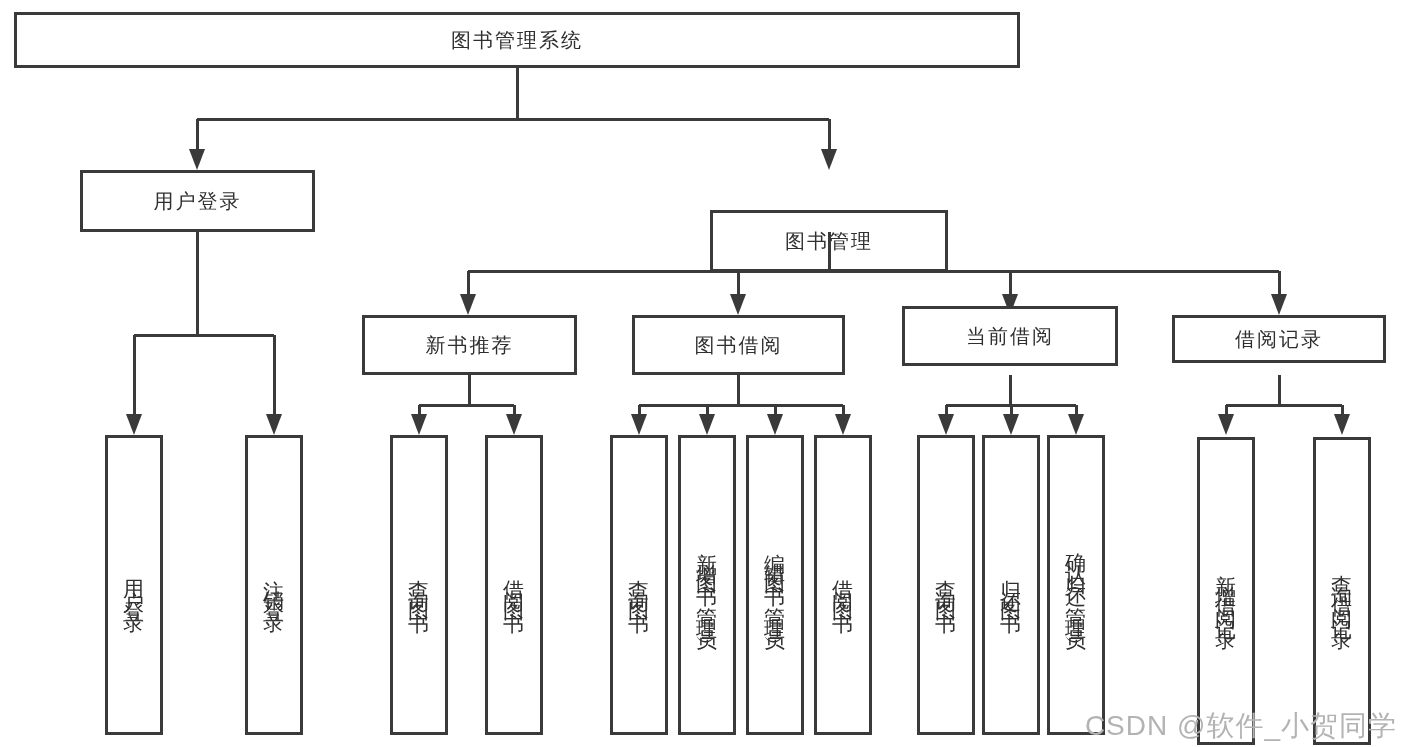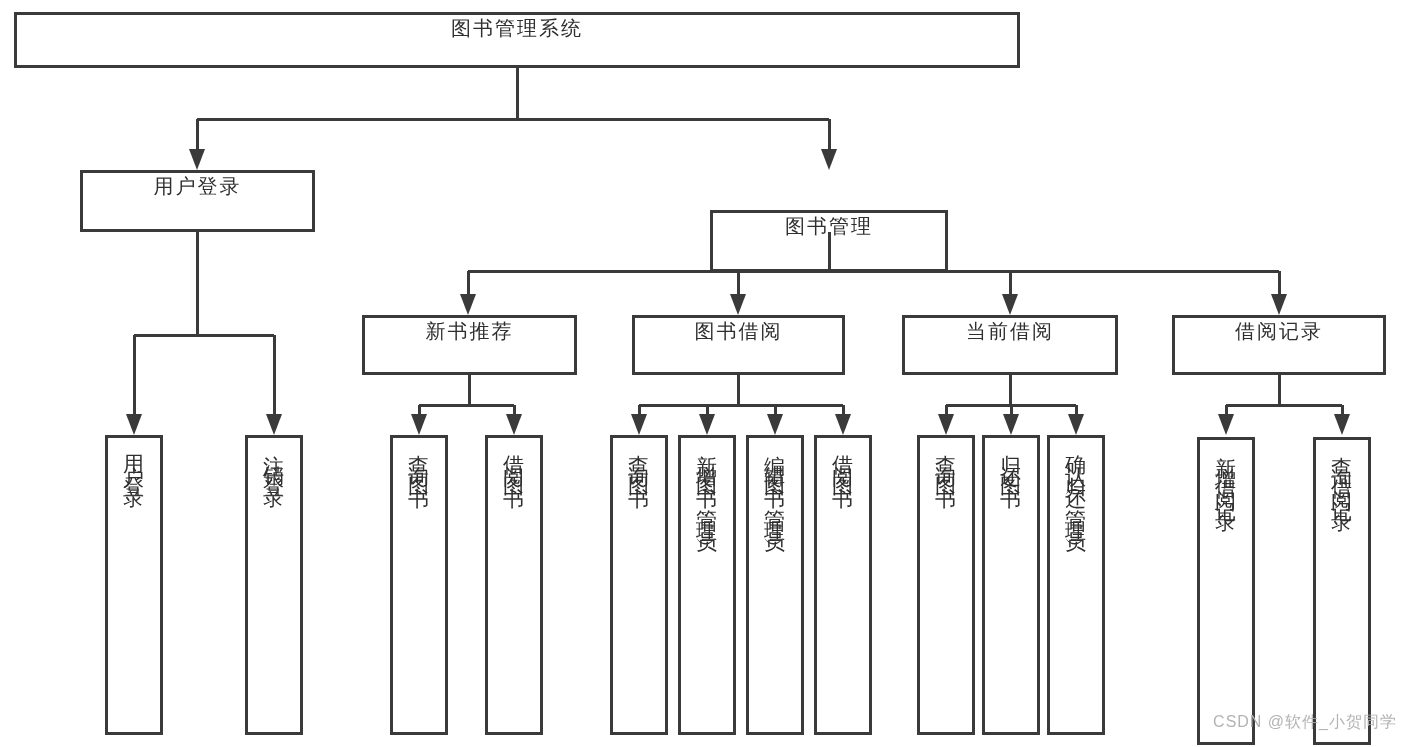--- a/index.html
+++ b/index.html
@@ -10,21 +10,21 @@
     background: #ffffff;
     font-family: "Liberation Sans", "DejaVu Sans", sans-serif;
     overflow: hidden;
   }
   .box {
     position: absolute;
     box-sizing: border-box;
     background: #ffffff;
     border: 3px solid #3a3a3a;
     display: flex;
-    align-items: flex-start;
+    align-items: center;
     justify-content: center;
     color: #2f2f2f;
     font-size: 20px;
     letter-spacing: 2px;
   }
   .leaf { width: 58px; height: 300px; top: 435px; }
   .vtext {
     writing-mode: vertical-rl;
     text-orientation: mixed;
     font-size: 21px;
@@ -37,22 +37,22 @@
   .arrow {
     position: absolute;
     width: 0; height: 0;
     border-left: 8px solid transparent;
     border-right: 8px solid transparent;
     border-top: 21px solid #3a3a3a;
   }
   .watermark {
     position: absolute;
     right: 8px;
-    bottom: 14px;
-    font-size: 16px;
+    bottom: 2px;
+    font-size: 28px;
     color: #b3b3b3;
     letter-spacing: 1px;
     z-index: 10;
     white-space: nowrap;
   }
 </style>
 </head>
 <body>
 
 <div class="canvas">
@@ -92,24 +92,24 @@
   <div class="arrow" style="left:730px; top:294px;"></div>
   <div class="arrow" style="left:1002px; top:294px;"></div>
   <div class="arrow" style="left:1271px; top:294px;"></div>
 
   <div class="box" style="left:632px; top:315px; width:213px; height:60px;">
     <span>图书借阅</span>
   </div>
   <div class="box" style="left:362px; top:315px; width:215px; height:60px;">
     <span>新书推荐</span>
   </div>
-  <div class="box" style="left:902px; top:315px; width:216px; height:60px;">
+  <div class="box" style="left:902px; top:306px; width:216px; height:60px;">
     <span>当前借阅</span>
   </div>
-  <div class="box" style="left:1172px; top:315px; width:214px; height:60px;">
+  <div class="box" style="left:1172px; top:315px; width:214px; height:48px;">
     <span>借阅记录</span>
   </div>
 
   <div class="vl" style="left:468px; top:375px; height:30px;"></div>
   <div class="hl" style="left:419px; top:404px; width:95px;"></div>
   <div class="vl" style="left:418px; top:405px; height:12px;"></div>
   <div class="vl" style="left:513px; top:405px; height:12px;"></div>
   <div class="arrow" style="left:411px; top:414px;"></div>
   <div class="arrow" style="left:506px; top:414px;"></div>
 

